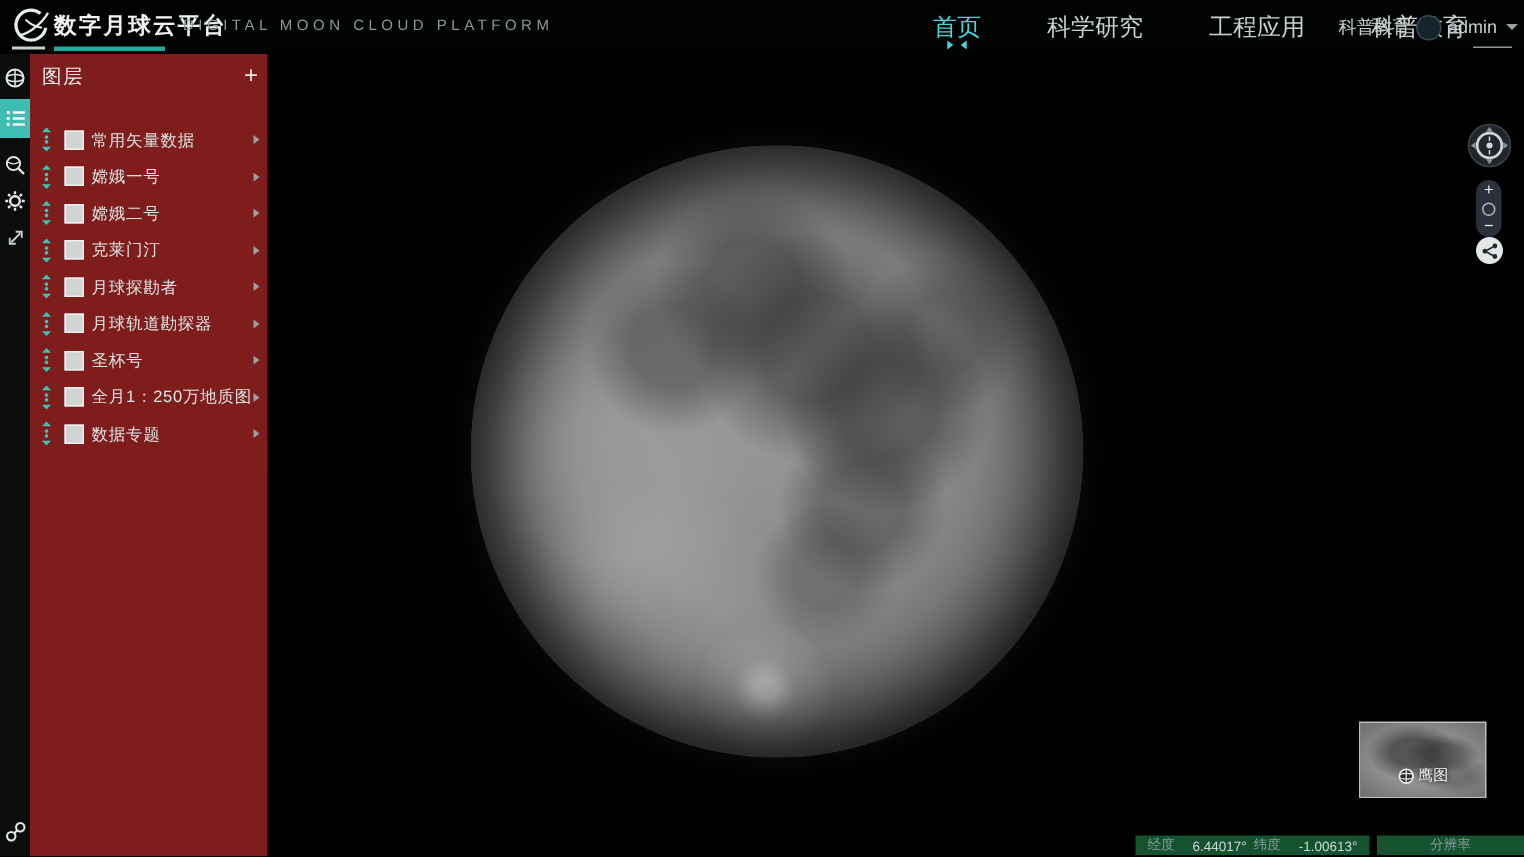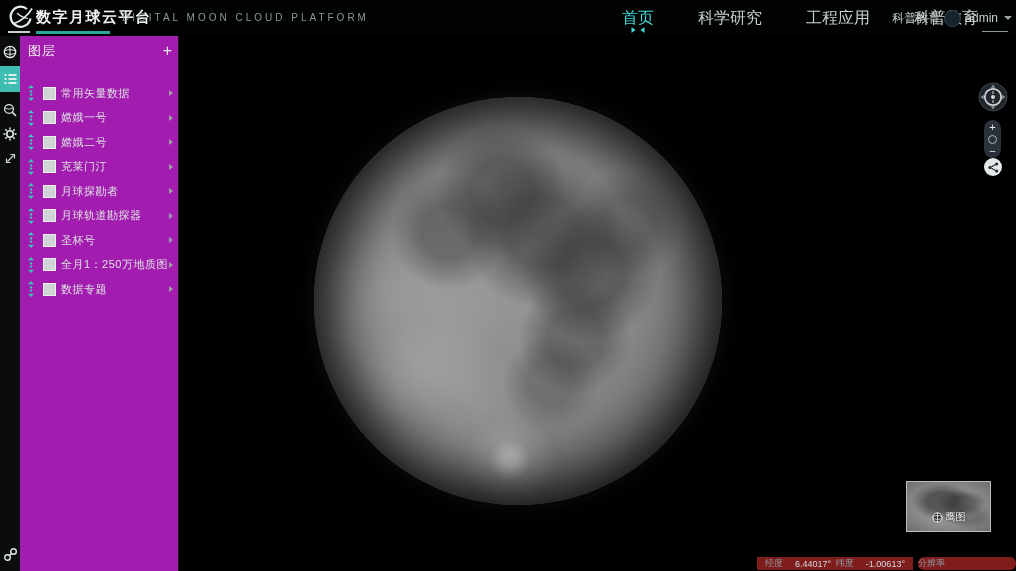--- a/index.html
+++ b/index.html
@@ -25,21 +25,21 @@
   .user-name{font-size:12px;color:#c9d1d1;}
   .chev-down{width:0;height:0;border-top:4px solid #9aa3a3;border-left:4px solid transparent;border-right:4px solid transparent;margin-left:2px;}
   .user-underline{position:absolute;right:8px;top:31px;width:26px;height:1px;background:#8f9797;}
 
   
   .rail{position:absolute;left:0;top:36px;width:20px;height:535px;background:#0b0d0d;}
   .rail-icon{position:absolute;left:0;width:20px;height:20px;display:flex;align-items:center;justify-content:center;cursor:pointer;}
   .rail-icon.active{height:26px;background:#3fbdb3;}
 
   
-  .panel{position:absolute;left:20px;top:36px;width:158px;height:535px;background:#a21caf;border-right:1px solid #171a1a;}
+  .panel{position:absolute;left:20px;top:36px;width:158px;height:535px;background:#7f1d1d;border-right:1px solid #171a1a;}
   .panel-header{position:absolute;left:8px;right:6px;top:3px;height:24px;display:flex;align-items:center;justify-content:space-between;}
   .panel-title{font-size:13px;color:#eceeee;letter-spacing:1px;}
   .panel-add{font-size:16px;color:#e8e8e8;cursor:pointer;line-height:14px;}
   .search-row{position:absolute;left:8px;top:30px;width:146px;height:20px;}
   .filter-input{position:absolute;left:0;top:0;width:104px;height:18px;background:transparent;border:none;
     border-bottom:2px solid #2a9d96;color:#cfd6d6;font-size:11px;outline:none;padding:0 2px;
     font-family:"Liberation Sans","DejaVu Sans",sans-serif;}
   .filter-input::placeholder{color:#5a6363;}
   .search-ic{position:absolute;left:116px;top:2px;cursor:pointer;}
   .eye-ic{position:absolute;left:134px;top:4px;cursor:pointer;}
@@ -82,23 +82,23 @@
   .overview{position:absolute;left:906px;top:481px;width:85px;height:51px;border:1px solid #b9bec0;box-sizing:border-box;cursor:pointer;
     background:
       radial-gradient(ellipse at 42% 40%, rgba(42,42,42,.6) 0 22%, transparent 45%),
       radial-gradient(ellipse at 66% 42%, rgba(52,52,52,.5) 0 16%, transparent 32%),
       radial-gradient(ellipse at 75% 70%, rgba(60,60,60,.35) 0 12%, transparent 26%),
       radial-gradient(ellipse at 50% 50%, #9e9e9e 0%, #8d8d8d 55%, #6d6d6d 100%);}
   .overview-label{position:absolute;left:50%;top:28px;transform:translateX(-50%);display:flex;align-items:center;gap:3px;
     color:#f2f2f2;font-size:10px;text-shadow:0 0 3px #000;white-space:nowrap;}
 
   
-  .status-box{position:absolute;top:557px;height:13px;background:#7f1d1d;display:flex;align-items:center;box-sizing:border-box;}
+  .status-box{position:absolute;top:557px;height:13px;background:#14532d;display:flex;align-items:center;box-sizing:border-box;}
   .status-coords{left:757px;width:156px;padding:0 8px;justify-content:space-between;}
-  .status-res{left:918px;width:98px;justify-content:flex-start;border-radius:6px;}
+  .status-res{left:918px;width:98px;justify-content:center;}
   .st-label{font-size:9px;color:#8d9aa3;}
   .st-value{font-size:9px;color:#ced9de;margin-left:12px;}
   .coord-group{display:flex;align-items:center;}
 
   svg{display:block;}
 </style>
 </head>
 <body>
 
 <div class="page">

